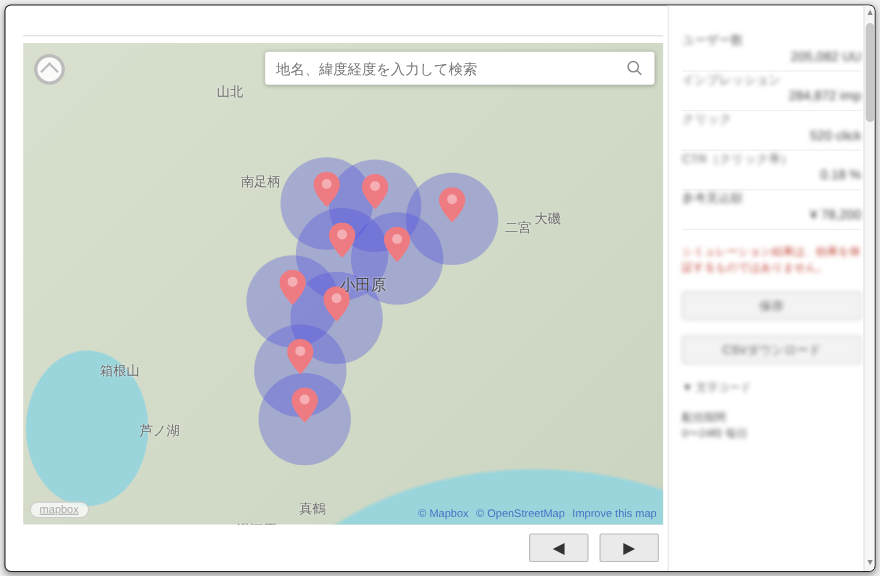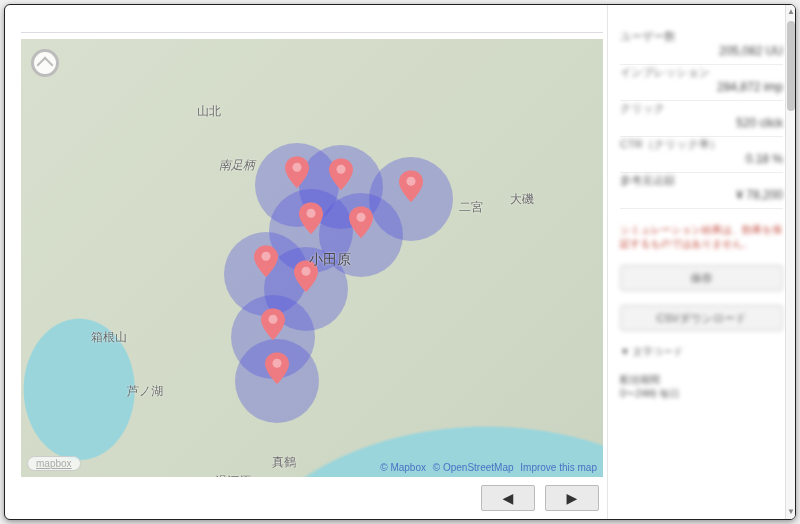--- a/index.html
+++ b/index.html
@@ -279,33 +279,40 @@
             <div class="pin" style="left: 252px; top: 298px;"><svg viewBox="0 0 24 32">
                 <path d="M12 0C5.4 0 0 5.2 0 11.6 0 20 12 32 12 32s12-12 12-20.4C24 5.2 18.6 0 12 0z" fill="#ef7b82"></path>
                 <circle cx="12" cy="11" r="4.5" fill="#fff" opacity="0.4"></circle>
               </svg></div>
             <div class="pin" style="left: 256px; top: 342px;"><svg viewBox="0 0 24 32">
                 <path d="M12 0C5.4 0 0 5.2 0 11.6 0 20 12 32 12 32s12-12 12-20.4C24 5.2 18.6 0 12 0z" fill="#ef7b82"></path>
                 <circle cx="12" cy="11" r="4.5" fill="#fff" opacity="0.4"></circle>
               </svg></div>
           </div>
         <div id="label-layer">
-            <div class="label " style="left: 176px; top: 36px; margin-top: 28px;">山北</div>
-            <div class="label " style="left: 198px; top: 118px; font-style: italic;">南足柄</div>
-            <div class="label " style="left: 489px; top: 152px;">大磯</div>
+            <div class="label " style="left: 176px; top: 36px;">山北</div>
+            <div class="label " style="left: 198px; top: 118px;">南足柄</div>
+            <div class="label " style="left: 465px; top: 152px;">大磯</div>
             <div class="label " style="left: 438px; top: 160px;">二宮</div>
             <div class="label city" style="left: 288px; top: 212px;">小田原</div>
             <div class="label " style="left: 70px; top: 290px;">箱根山</div>
             <div class="label " style="left: 251px; top: 415px;">真鶴</div>
             <div class="label " style="left: 194px; top: 434px;">湯河原</div>
             <div class="label " style="left: 58px; top: 344px; margin-left: 48px;">芦ノ湖</div>
           </div>
 
         <div class="compass"></div>
 
+        <div class="search">
+          <input type="text" placeholder="地名、緯度経度を入力して検索" style="">
+          <svg class="mag" viewBox="0 0 24 24" fill="none" stroke="currentColor" stroke-width="2">
+            <circle cx="10" cy="10" r="7"></circle>
+              <line x1="21" y1="21" x2="15.5" y2="15.5"></line>
+          </svg>
+        </div>
 
         <div class="mapbox-badge">
           <span>mapbox</span>
         </div>
 
         <div class="attribution">
           <span>© Mapbox</span>
           <span>© OpenStreetMap</span>
           <span>Improve this map</span>
         </div>

